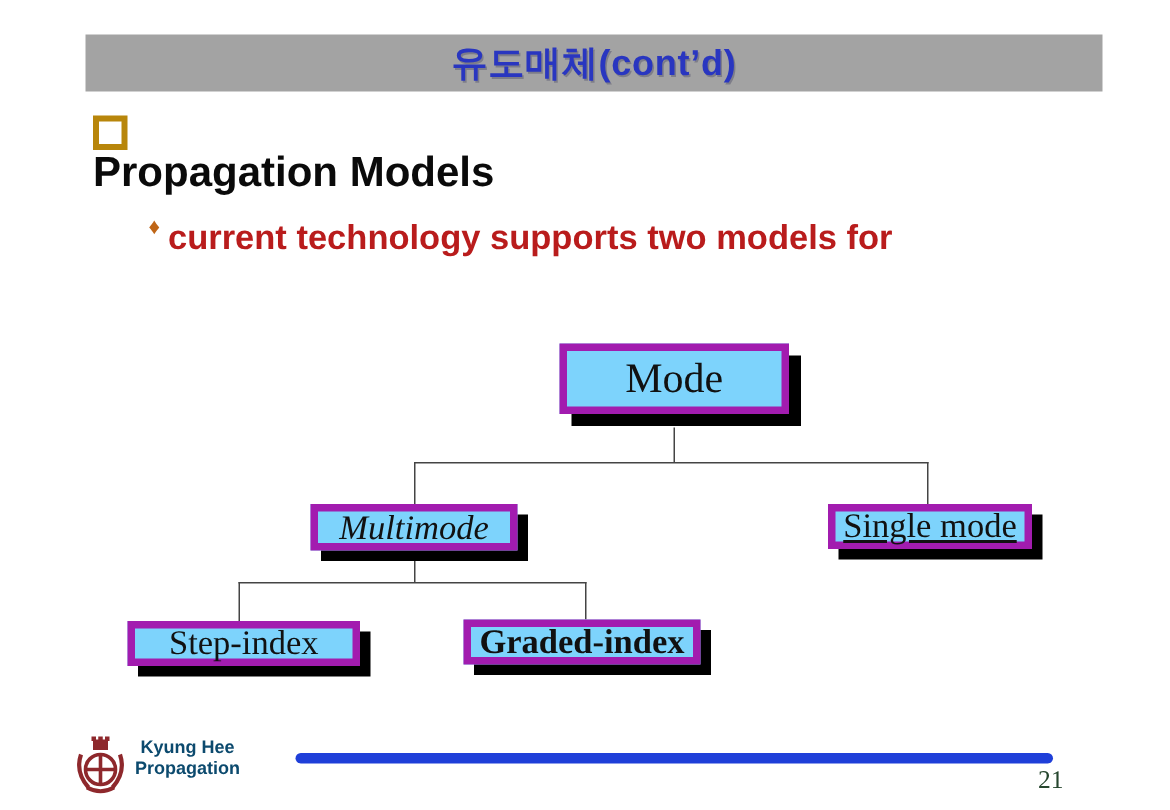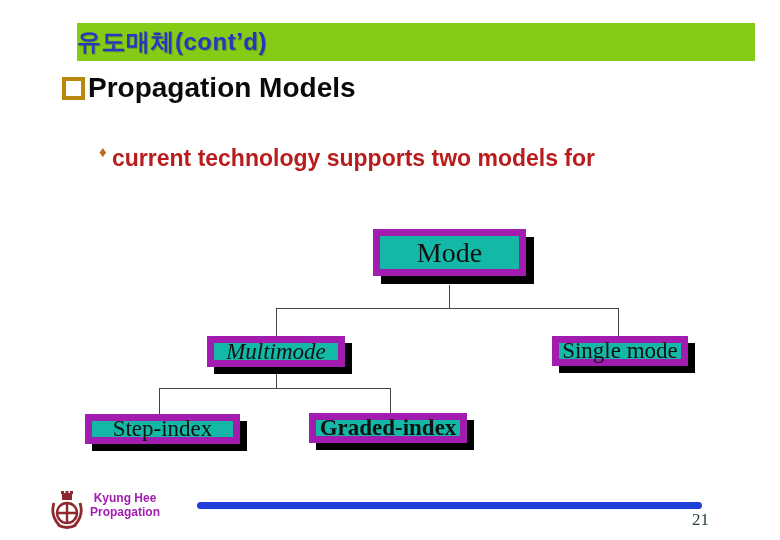--- a/index.html
+++ b/index.html
@@ -3,75 +3,75 @@
 <meta charset="utf-8">
 <style>
   html,body{margin:0;padding:0;}
   body{
     width:780px;height:540px;position:relative;background:#ffffff;
     font-family:"Liberation Sans",sans-serif;overflow:hidden;
   }
   
   .header-bar{
     position:absolute;left:57px;top:23px;width:678px;height:38px;
-    background:#84cc16;display:flex;align-items:center;margin-left:20px;
+    background:#a3a3a3;display:flex;align-items:center;justify-content:center;
   }
   .header-title{
     font-size:24px;font-weight:bold;color:#2936c0;
     text-shadow:1px 1px 0 rgba(10,10,60,0.25);
     letter-spacing:0.5px;
   }
   
   .heading-row{
-    position:absolute;left:62px;top:73px;display:flex;align-items:flex-start;
+    position:absolute;left:62px;top:73px;display:flex;align-items:flex-start;flex-direction:column;
   }
   .heading-square{
     width:15px;height:15px;border:4px solid #b8860b;background:#ffffff;
     margin-top:4px;margin-right:3px;flex:none;
   }
   .heading-text{
     font-size:28px;font-weight:bold;color:#0a0a0a;line-height:30px;
   }
   
   .bullet-diamond{
     position:absolute;left:99px;top:144px;font-size:15px;color:#bf6617;
     line-height:15px;
   }
   .bullet-text{
     position:absolute;left:112px;top:142px;width:650px;
     font-size:23px;font-weight:bold;color:#b91c1c;line-height:33px;
   }
   .bullet-text .line2{margin-left:-2px;}
   
   .node{
-    position:absolute;box-sizing:border-box;background:#14b8a6;
-    border:7px solid #a21caf;box-shadow:7px 7px 0 0 #000;
+    position:absolute;box-sizing:border-box;background:#7dd3fc;
+    border:5px solid #a21caf;box-shadow:7px 7px 0 0 #000;
     display:flex;align-items:center;justify-content:center;
     font-family:"Liberation Serif",serif;color:#111;font-size:23px;
   }
   .node-root{left:373px;top:229px;width:153px;height:47px;font-size:28px;box-shadow:8px 8px 0 0 #000;}
   .node-multimode{left:207px;top:336px;width:138px;height:31px;font-style:italic;}
-  .node-singlemode{left:552px;top:336px;width:136px;height:30px;}
+  .node-singlemode{left:552px;top:336px;width:136px;height:30px;text-decoration:underline;}
   .node-stepindex{left:85px;top:414px;width:155px;height:30px;}
   .node-gradedindex{left:309px;top:413px;width:158px;height:30px;font-weight:bold;}
   .cline{position:absolute;background:#444;}
   .v{width:1px;} .h{height:1px;}
   .l-v1{left:449px;top:285px;height:23px;}
   .l-h1{left:276px;top:308px;width:343px;}
   .l-v2{left:276px;top:308px;height:28px;}
   .l-v3{left:618px;top:308px;height:28px;}
   .l-v4{left:276px;top:374px;height:14px;}
   .l-h2{left:159px;top:388px;width:232px;}
   .l-v5{left:159px;top:388px;height:26px;}
   .l-v6{left:390px;top:388px;height:25px;}
   
   .footer-logo{position:absolute;left:50px;top:490px;width:34px;height:40px;}
   .footer-org{
     position:absolute;left:90px;top:491px;width:70px;text-align:center;
-    font-size:12px;font-weight:bold;color:#a21caf;line-height:14px;
+    font-size:12px;font-weight:bold;color:#0c4a6e;line-height:14px;
   }
   .footer-bar{
     position:absolute;left:197px;top:502px;width:505px;height:7px;
     background:#1f3fd9;border-radius:4px;
   }
   .page-number{
     position:absolute;left:692px;top:510px;
     font-family:"Liberation Serif",serif;font-size:17px;color:#26462e;
   }
 </style>

